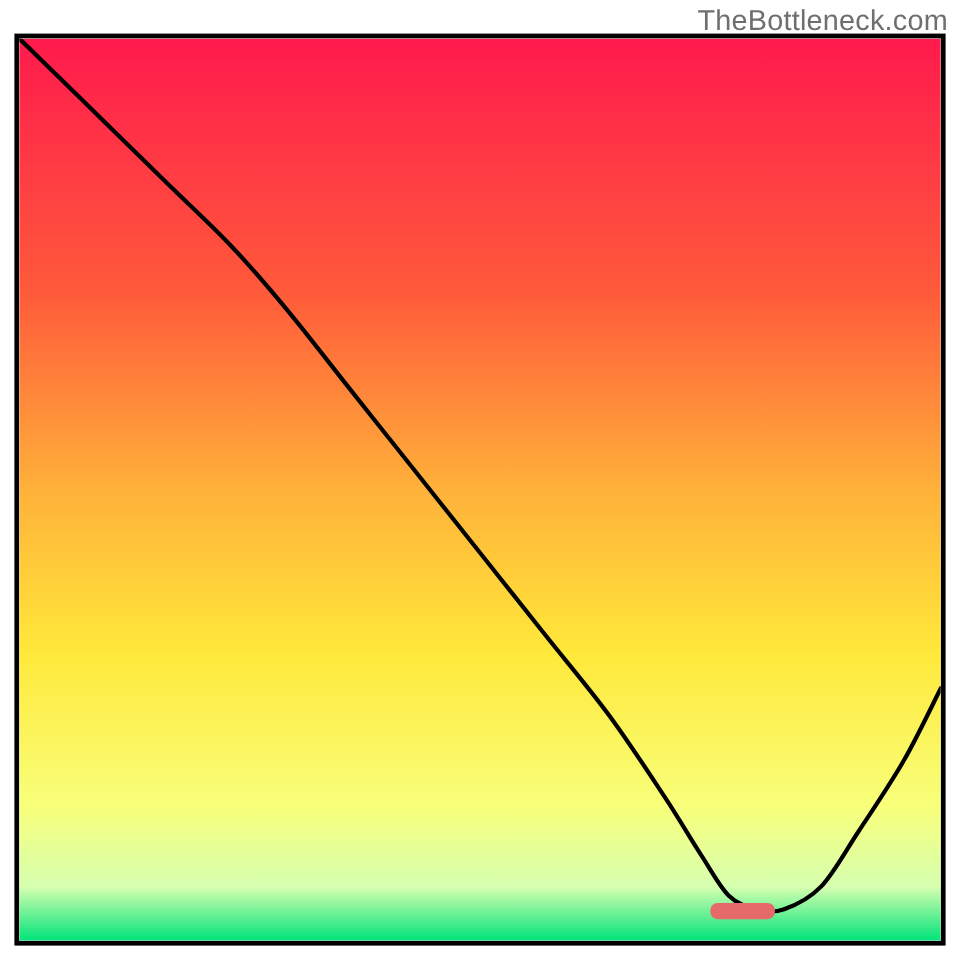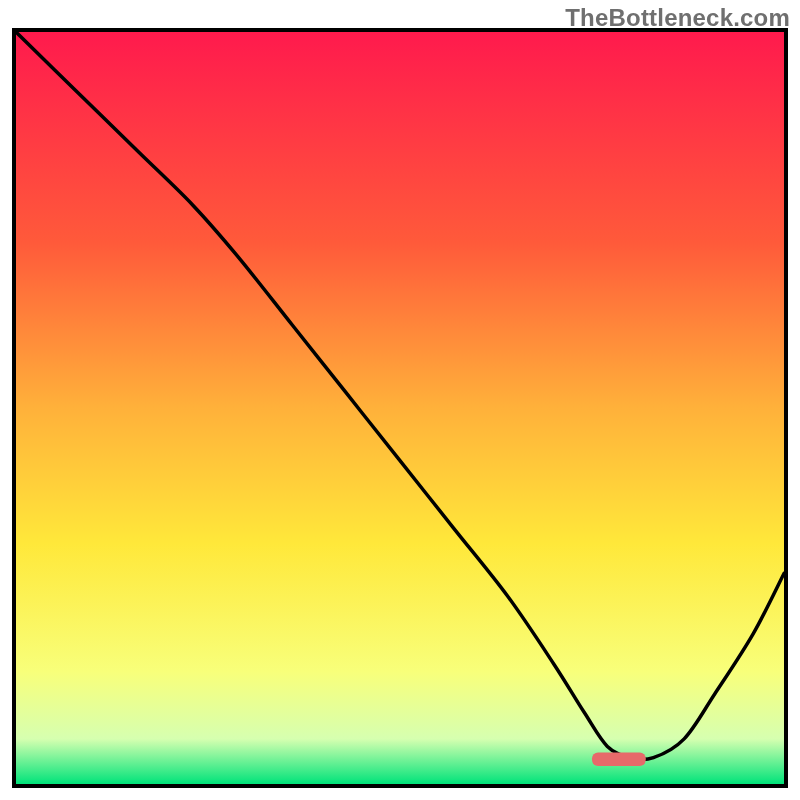--- a/index.html
+++ b/index.html
@@ -14,21 +14,21 @@
   .stage {
     position: relative;
     width: 800px;
     height: 800px;
   }
   .watermark {
     position: absolute;
     top: 4px;
     right: 10px;
     font-size: 24px;
-    font-weight: 700;
+    font-weight: 400;
     color: #6f6f6f;
     letter-spacing: 0.2px;
     z-index: 20;
   }
   .plot-frame {
     position: absolute;
     left: 12px;
     top: 28px;
     width: 776px;
     height: 760px;

